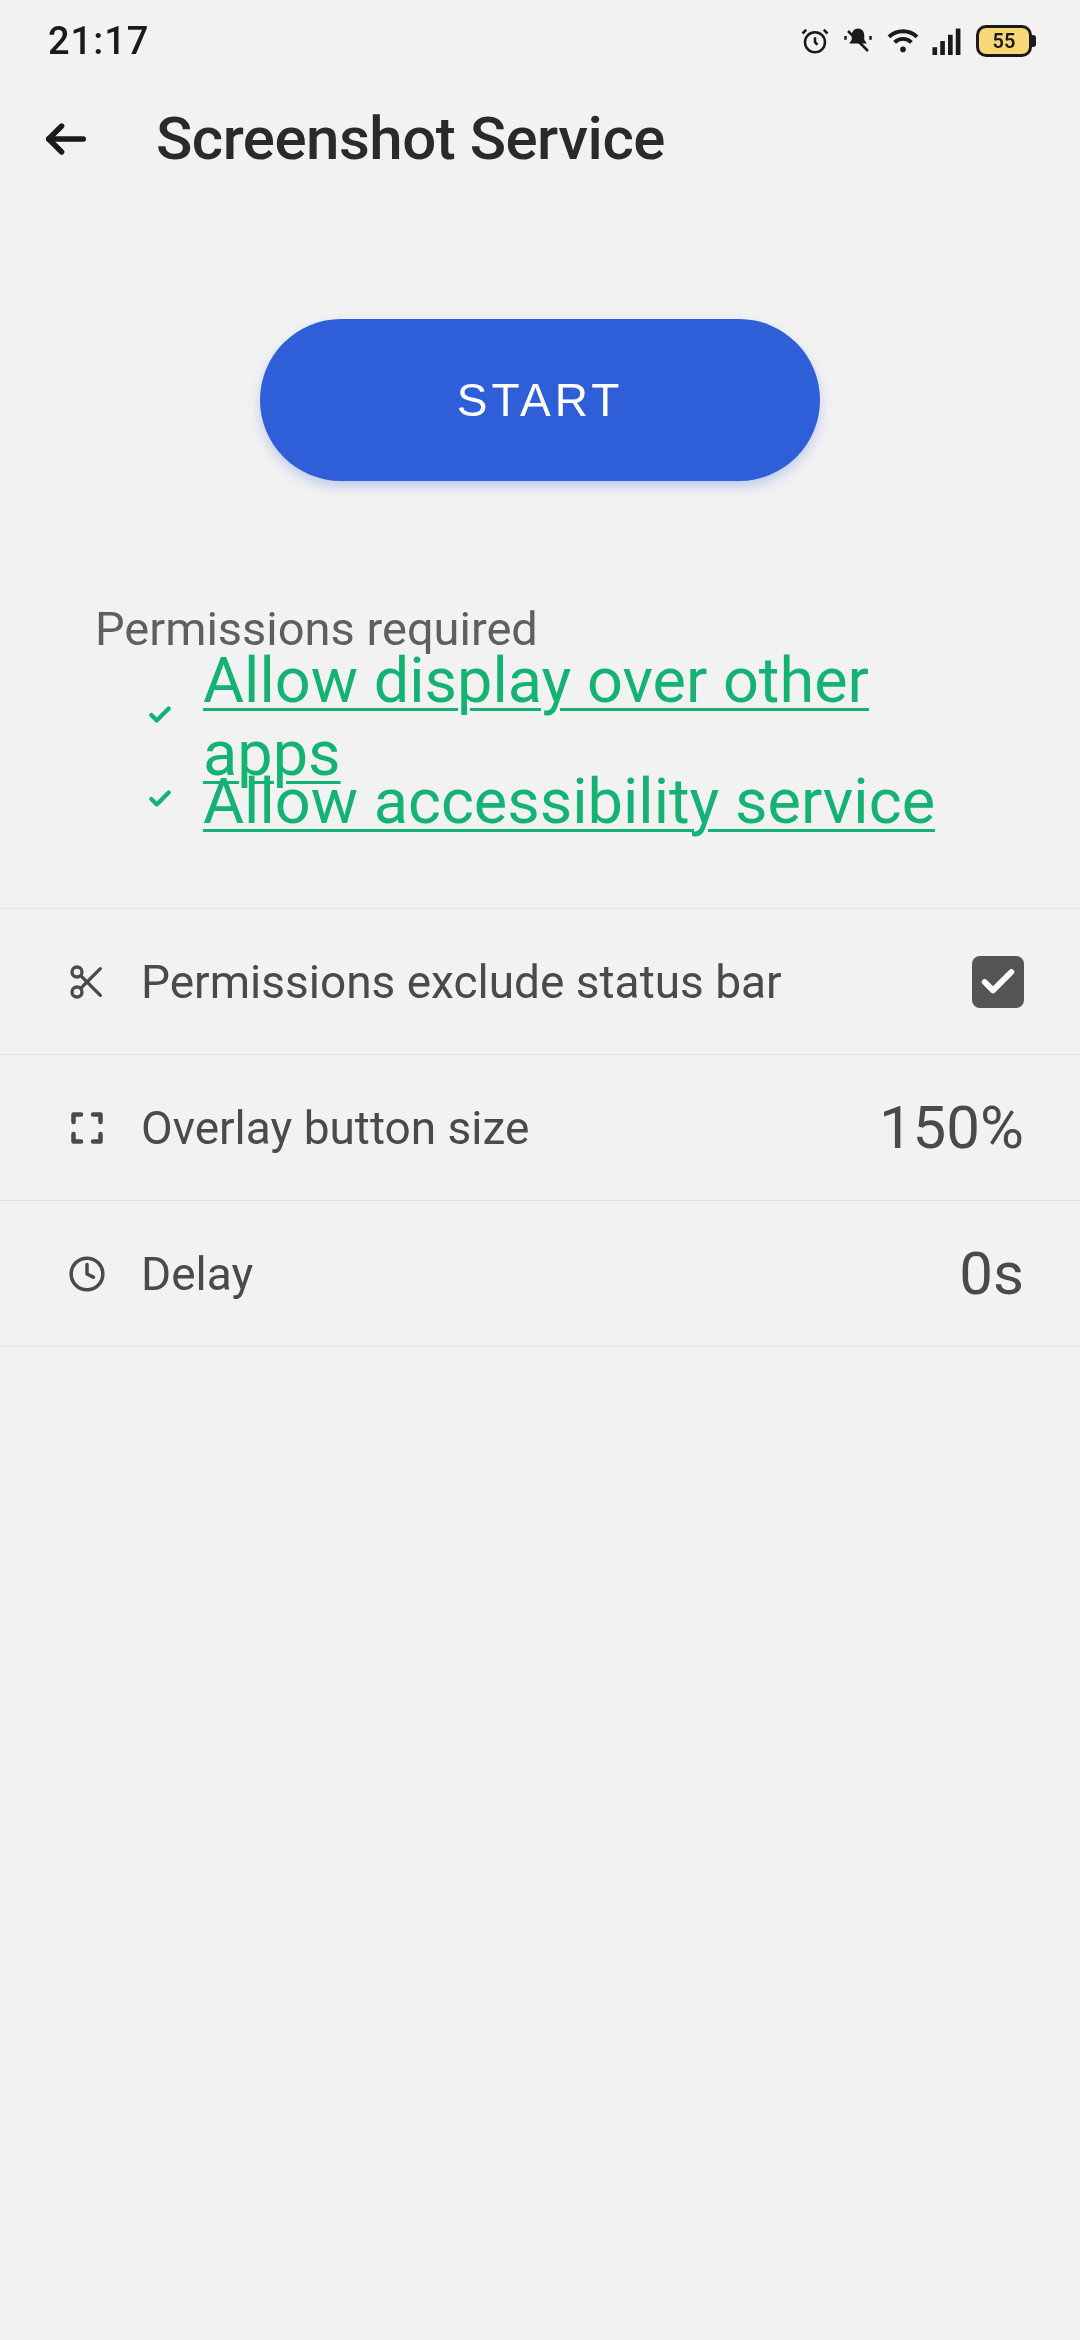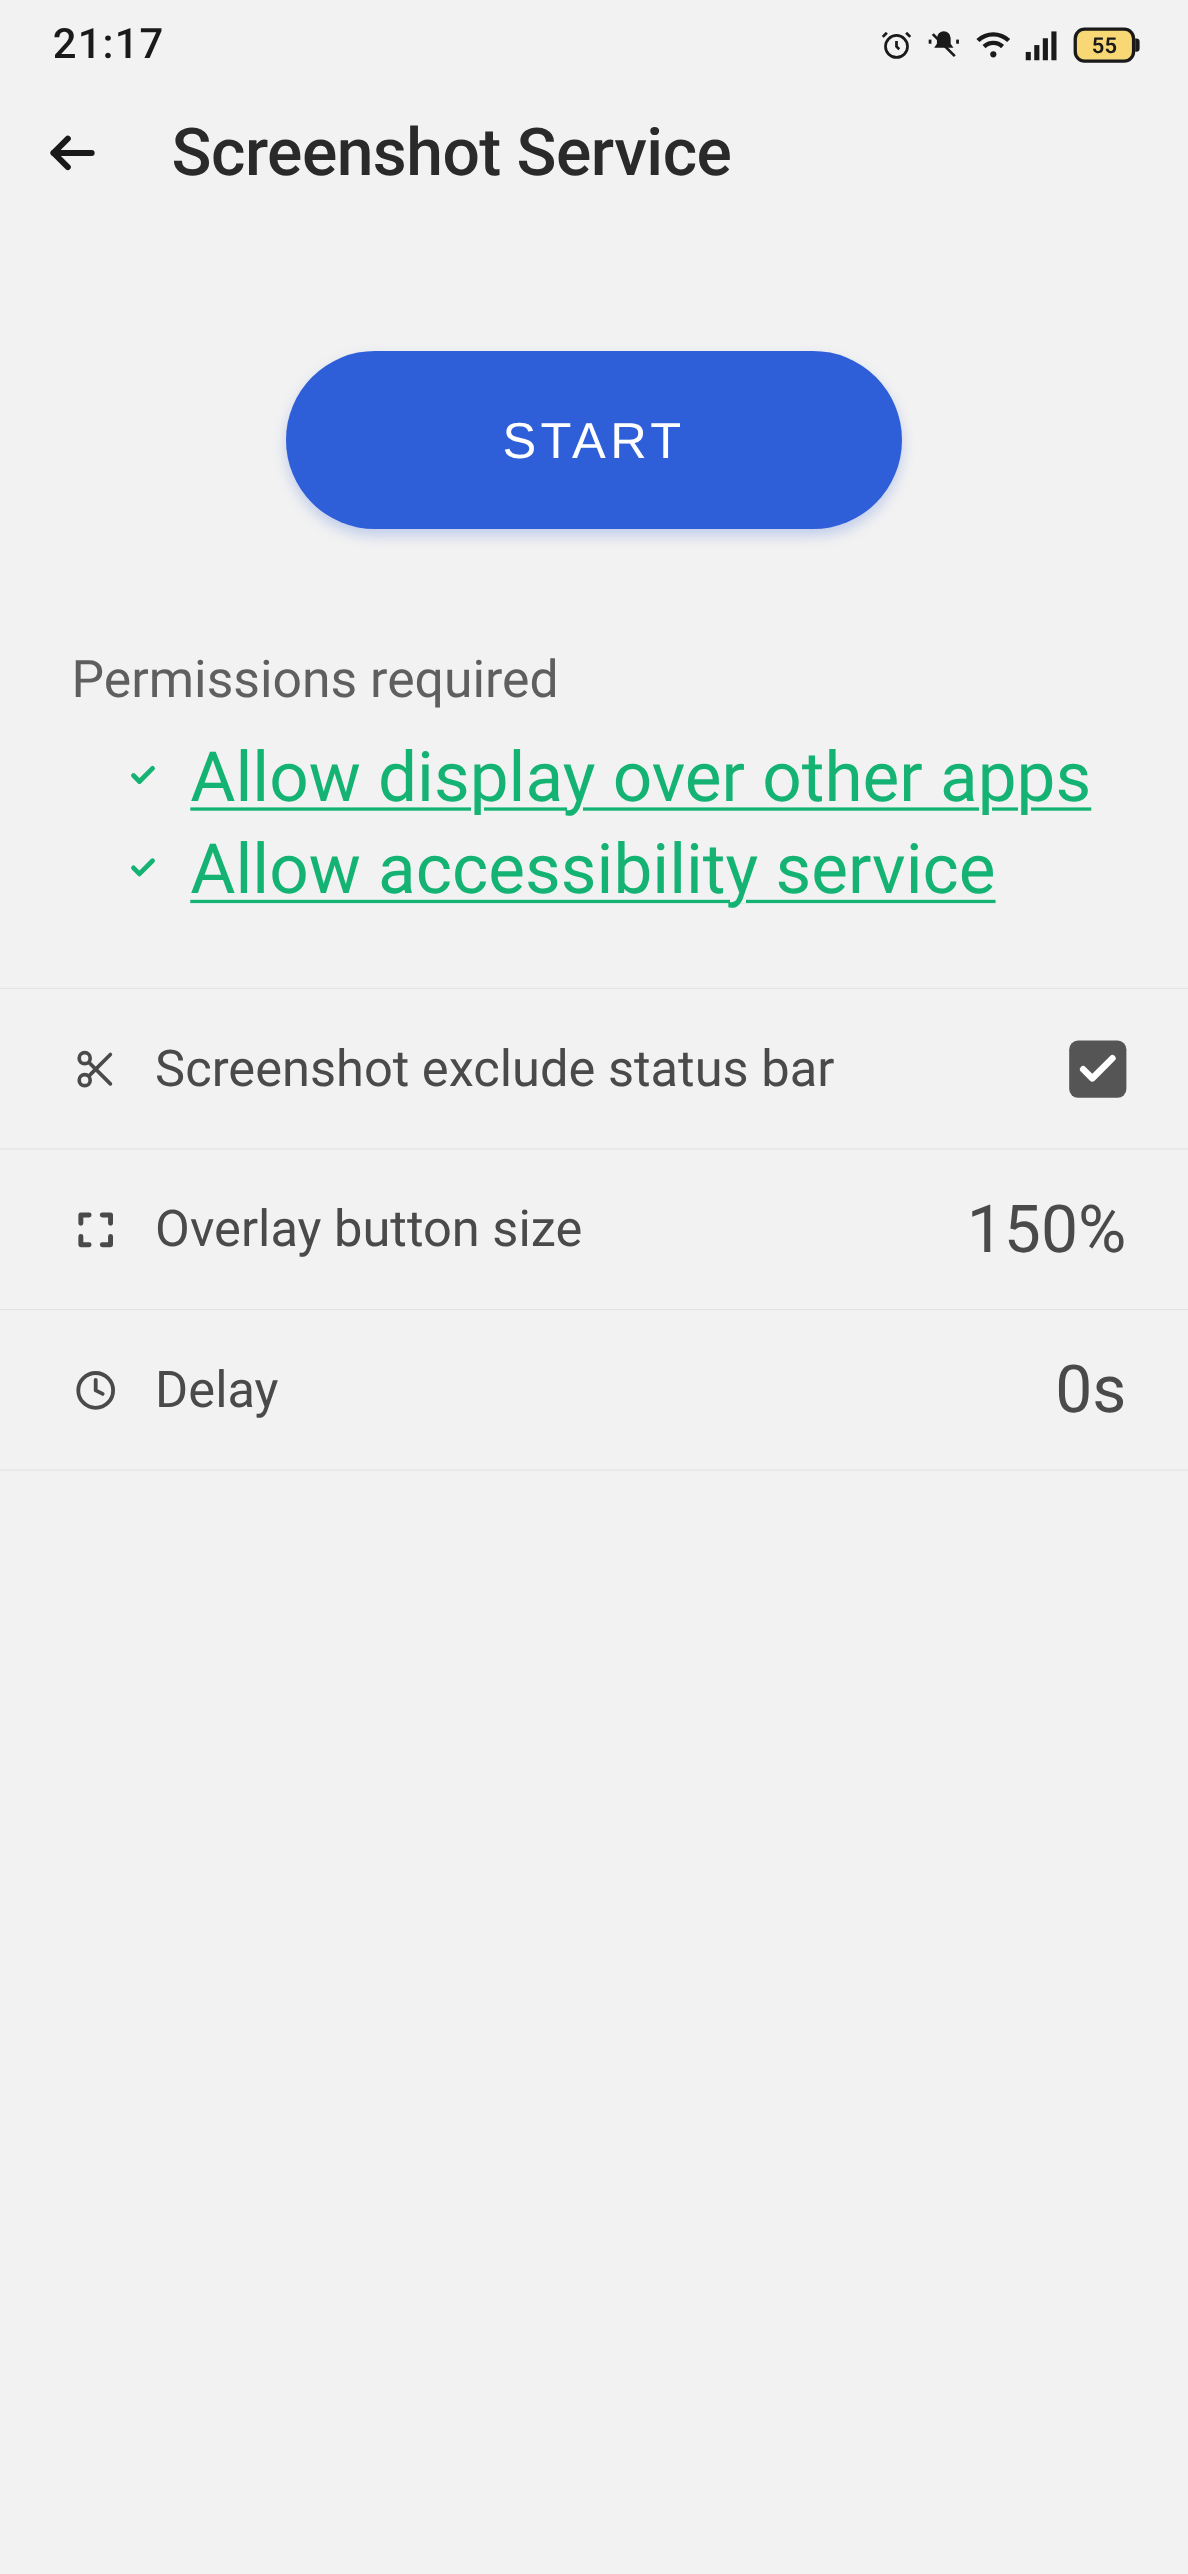--- a/index.html
+++ b/index.html
@@ -94,22 +94,22 @@
       font-weight: 500;
       letter-spacing: 4px;
       border: none;
       border-radius: 100px;
       width: 560px;
       height: 162px;
       box-shadow: 0 6px 12px rgba(47,95,216,0.25);
       cursor: pointer;
     }
     .permissions {
-      padding: 0 65px;
-      margin-top: 30px;
+      padding: 0 95px;
+      margin-top: 40px;
     }
     .perm-heading {
       font-size: 47px;
       color: #5f5f5f;
       font-weight: 400;
       margin-bottom: 24px;
     }
     .perm-item {
       display: flex;
       align-items: center;
@@ -251,21 +251,21 @@
 
   <div class="setting-row">
     <span class="setting-icon">
       <svg width="40" height="40" viewBox="0 0 24 24" fill="none" stroke="#4a4a4a" stroke-width="2" stroke-linecap="round" stroke-linejoin="round">
         <circle cx="6" cy="6" r="3"></circle>
           <circle cx="6" cy="18" r="3"></circle>
         <line x1="20" y1="4" x2="8.5" y2="15.5"></line>
           <line x1="8.5" y1="8.5" x2="20" y2="20"></line>
       </svg>
     </span>
-    <span class="setting-label">Screenshot exclude status bar</span>
+    <span class="setting-label">Permissions exclude status bar</span>
     <span class="checkbox">
       <svg width="40" height="40" viewBox="0 0 24 24" fill="none" stroke="#ffffff" stroke-width="3.5" stroke-linecap="round" stroke-linejoin="round">
         <polyline points="20 6 9 17 4 12"></polyline>
       </svg>
     </span>
   </div>
 
   <div class="setting-row">
     <span class="setting-icon">
       <svg width="36" height="36" viewBox="0 0 24 24" fill="none" stroke="#4a4a4a" stroke-width="3" stroke-linecap="round" stroke-linejoin="round">

